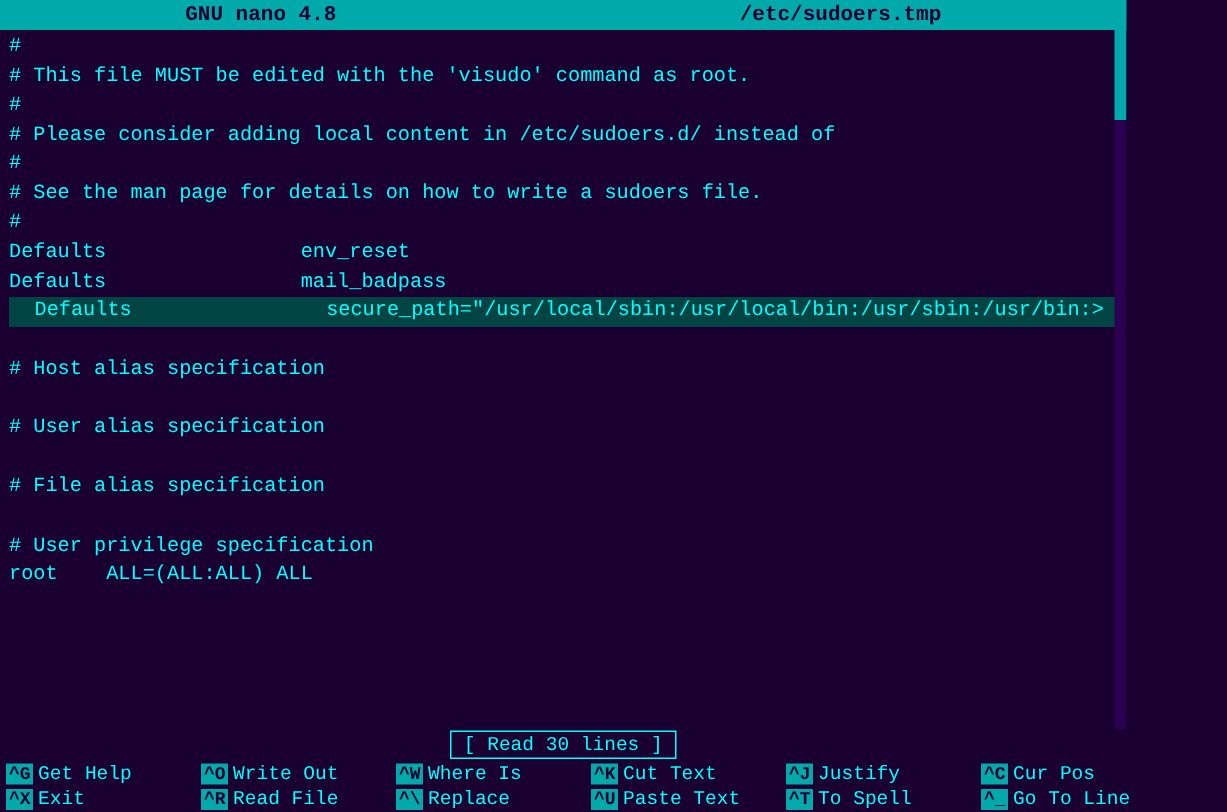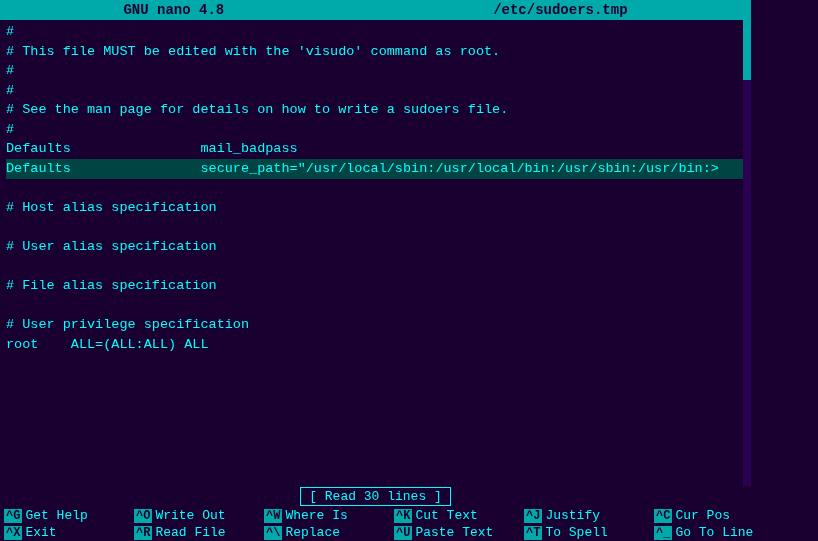--- a/index.html
+++ b/index.html
@@ -108,40 +108,43 @@
     #scroll-thumb {
       width: 8px;
       height: 60px;
       background: #00aaaa;
       position: absolute;
       top: 0;
     }
 
     .cursor-line {
       background: #004444;
+      padding-left: 17px;
     }
   </style>
 </head>
 <body>
 
 <div id="terminal">
   <div id="title-bar">
     <span>GNU nano 4.8</span>
     &nbsp;&nbsp;&nbsp;&nbsp;&nbsp;&nbsp;&nbsp;&nbsp;&nbsp;&nbsp;&nbsp;&nbsp;&nbsp;&nbsp;&nbsp;&nbsp;&nbsp;&nbsp;&nbsp;&nbsp;&nbsp;&nbsp;&nbsp;&nbsp;&nbsp;&nbsp;&nbsp;&nbsp;&nbsp;&nbsp;
     <span>/etc/sudoers.tmp</span>
   </div>
 
   <div id="editor-area">
     <div id="scroll-content">
     <div class="line">#</div>
         <div class="line"># This file MUST be edited with the 'visudo' command as root.</div>
         <div class="line">#</div>
+        <div class="line"># Please consider adding local content in /etc/sudoers.d/ instead of</div>
         <div class="line">#</div>
         <div class="line"># See the man page for details on how to write a sudoers file.</div>
         <div class="line">#</div>
+        <div class="line">Defaults		env_reset</div>
         <div class="line">Defaults		mail_badpass</div>
         <div class="line cursor-line">Defaults		secure_path="/usr/local/sbin:/usr/local/bin:/usr/sbin:/usr/bin:&gt;</div>
         <div class="line">&nbsp;</div>
         <div class="line"># Host alias specification</div>
         <div class="line">&nbsp;</div>
         <div class="line"># User alias specification</div>
         <div class="line">&nbsp;</div>
         <div class="line"># File alias specification</div>
         <div class="line">&nbsp;</div>
         <div class="line"># User privilege specification</div>

